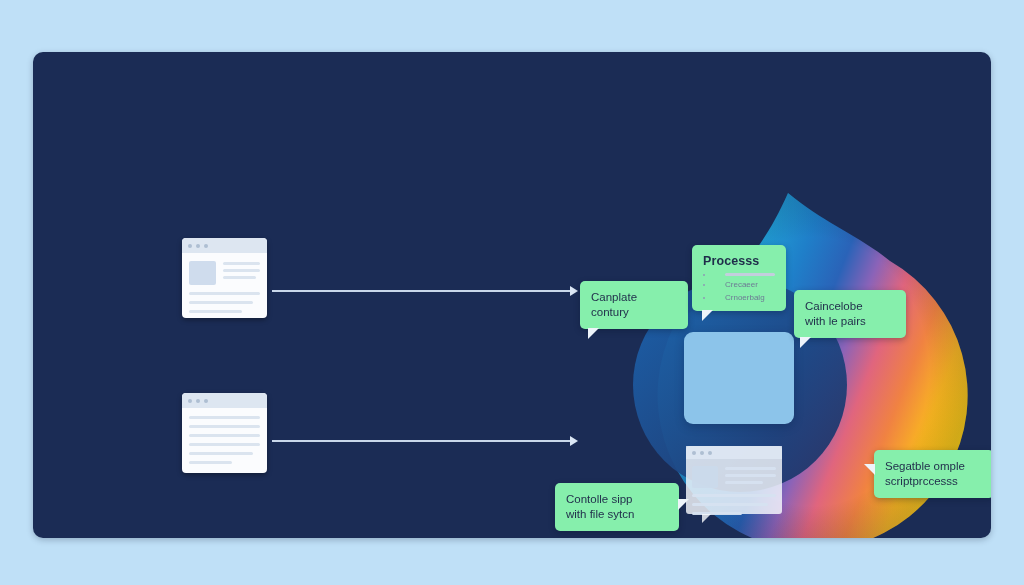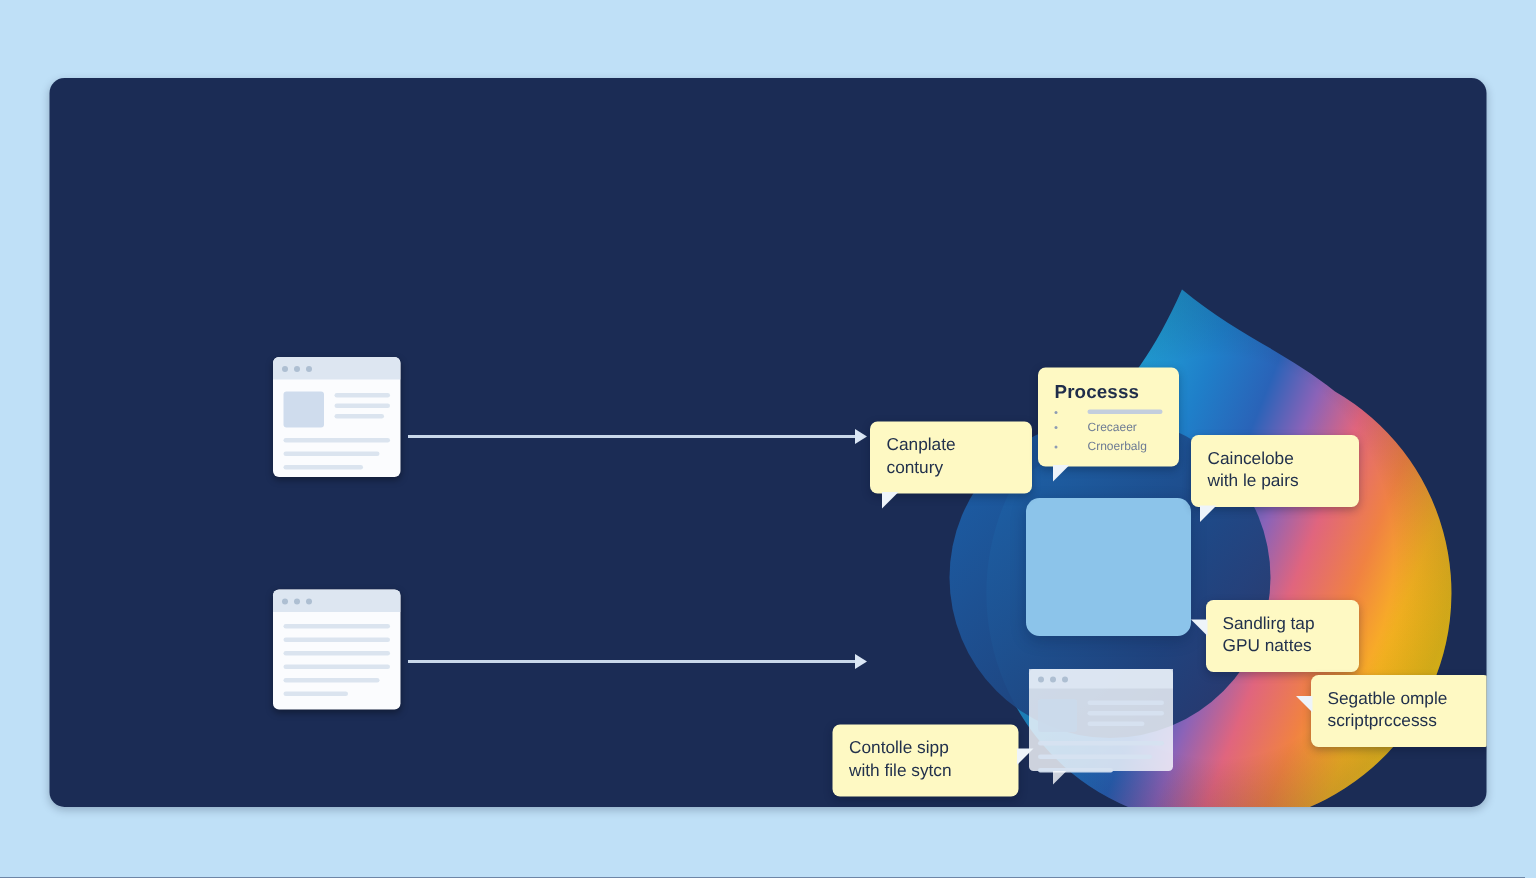--- a/index.html
+++ b/index.html
@@ -71,21 +71,21 @@
   .mid-card .thumb{width:26px;height:22px;background:rgba(203,218,235,.9);}
   .mid-card .ln{background:rgba(214,226,240,.95);}
   .mid-card .tail{
     position:absolute;left:16px;bottom:-9px;width:0;height:0;
     border-left:9px solid rgba(250,252,255,.80);
     border-bottom:9px solid transparent;
   }
 
   
   .bubble{
-    position:absolute;background:#fef9c3;border-radius:5px;
+    position:absolute;background:#86efac;border-radius:5px;
     padding:9px 11px;box-shadow:0 2px 6px rgba(5,15,40,.3);
     color:#24324d;
   }
   .bubble .ttl{
     font-size:12.5px;font-weight:700;letter-spacing:.1px;
     color:#1f2d4a;margin-bottom:5px;white-space:nowrap;
   }
   .bubble .txt{font-size:11.5px;line-height:15px;color:#22314c;white-space:nowrap;}
   .bubble .blist{display:flex;flex-direction:column;gap:4px;}
   .bubble .bl{display:flex;align-items:center;gap:20px;}
@@ -260,25 +260,20 @@
       <div class="txt">with file sytcn</div>
       <span class="tail-b tail-right"></span>
     </div>
 
     <div class="bubble" id="bubble-caincelobe">
       <div class="txt">Caincelobe</div>
       <div class="txt">with le pairs</div>
       <span class="tail-b tail-down"></span>
     </div>
 
-    <div class="bubble" id="bubble-sandlirg">
-      <div class="txt">Sandlirg tap</div>
-      <div class="txt">GPU nattes</div>
-      <span class="tail-b tail-left"></span>
-    </div>
 
     <div class="bubble" id="bubble-segatble">
       <div class="txt">Segatble omple</div>
       <div class="txt">scriptprccesss</div>
       <span class="tail-b tail-left"></span>
     </div>
 
   </div>
 </div>
 

